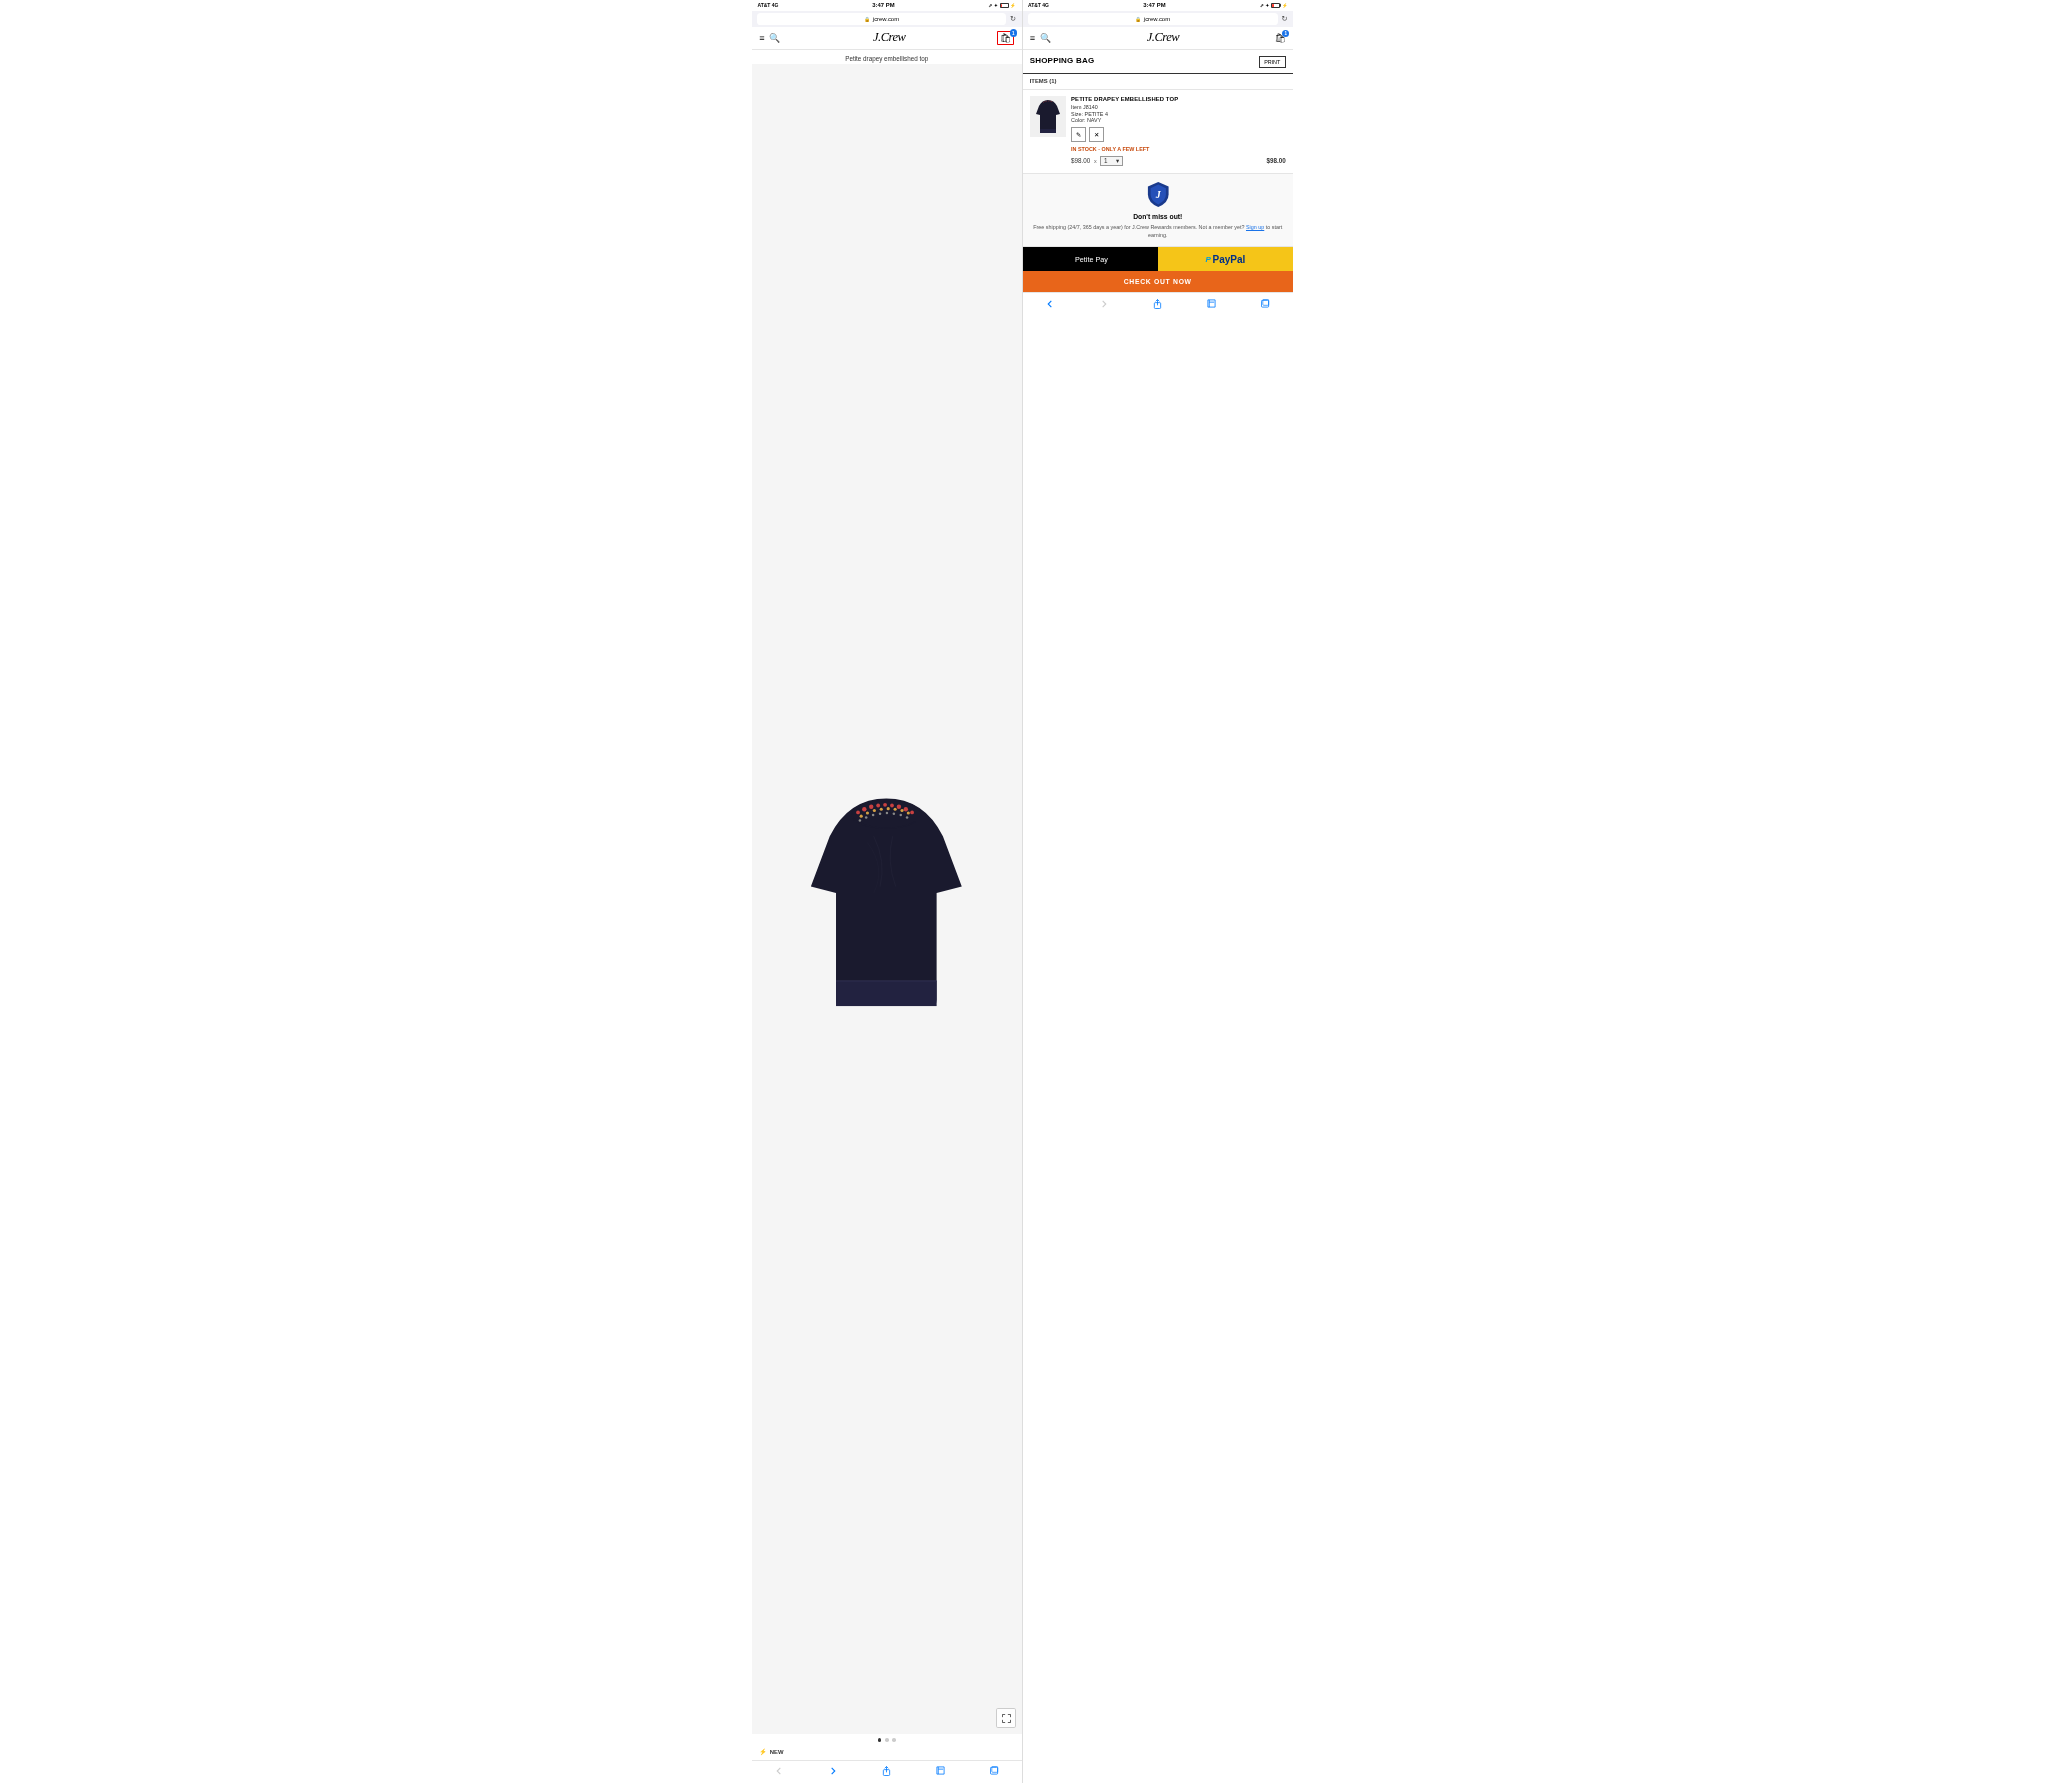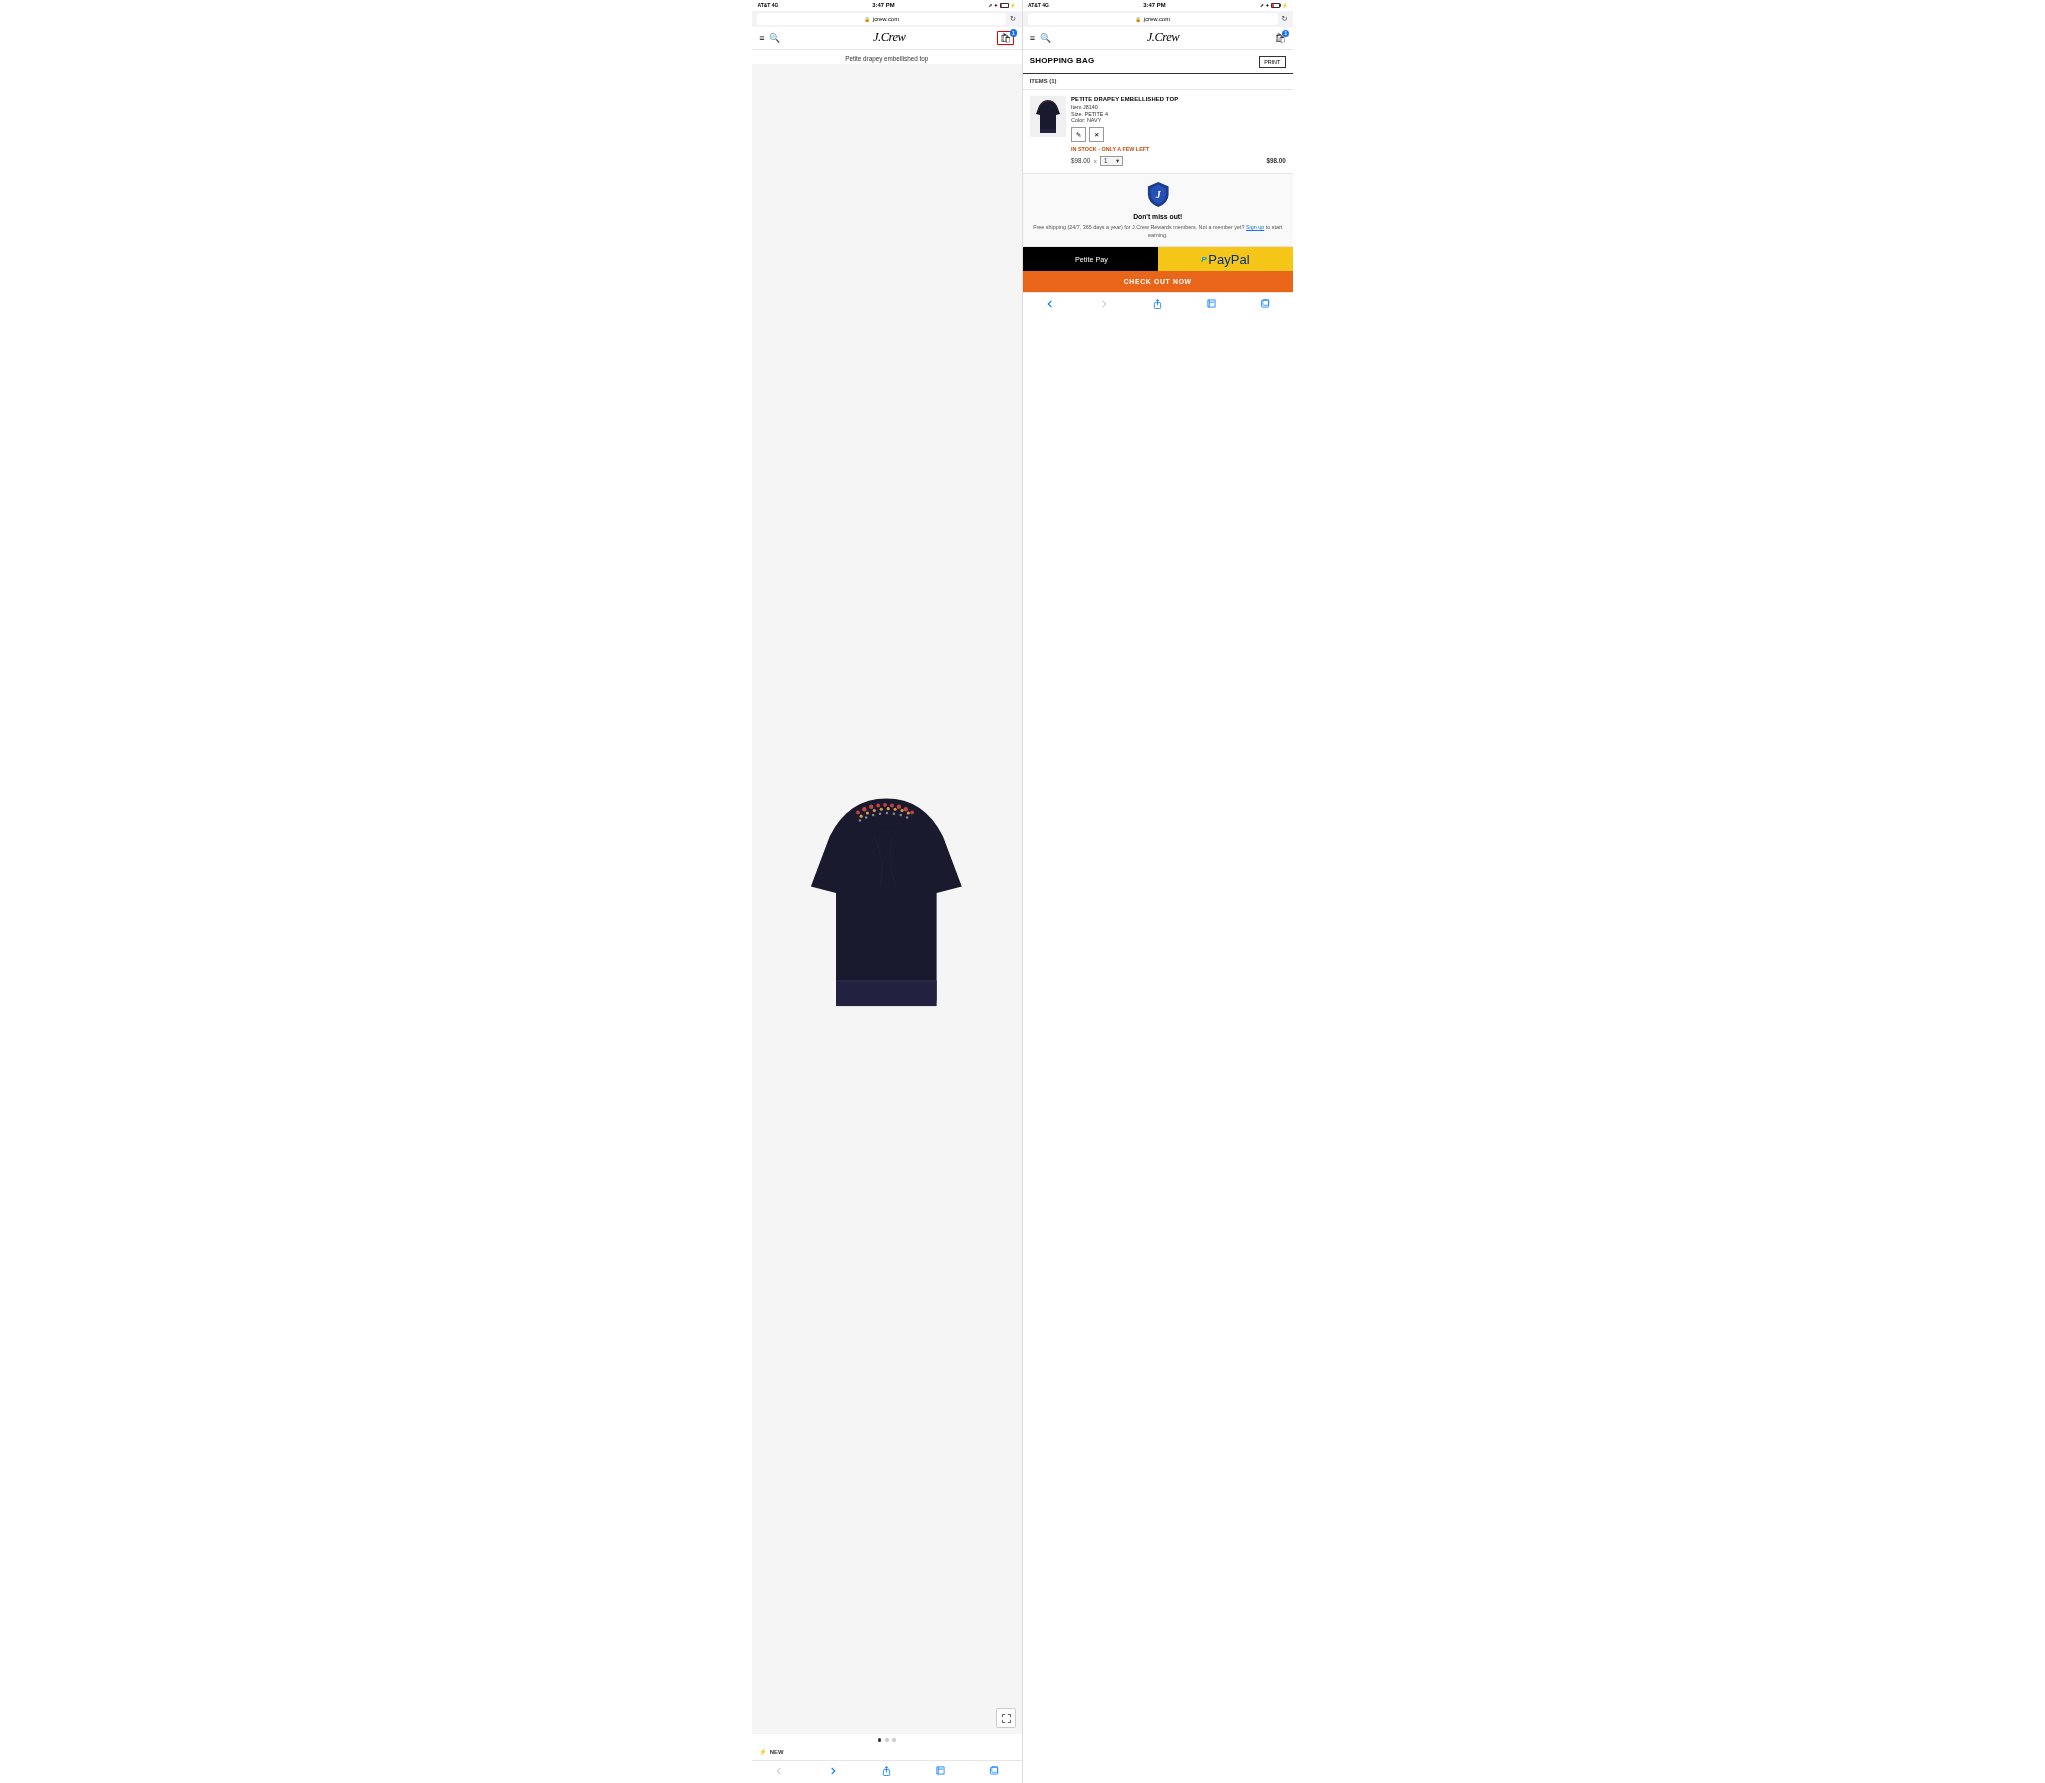--- a/index.html
+++ b/index.html
@@ -390,21 +390,21 @@
       color: #003087;
       display: flex;
       align-items: center;
       justify-content: center;
       font-size: 6.8px;
       font-weight: 700;
       cursor: pointer;
       gap: 1.8px;
     }
     .paypal-p { color: #009cde; font-size: 8px; font-style: italic; font-weight: 900; }
-    .paypal-text { color: #003087; font-size: 13px; font-weight: 400; }
+    .paypal-text { color: #003087; font-size: 10px; font-weight: 700; }
 
     .checkout-btn {
       background: #e8651a;
       color: #fff;
       text-align: center;
       padding: 7.2px;
       font-size: 6.8px;
       font-weight: 700;
       letter-spacing: 0.7px;
       cursor: pointer;

